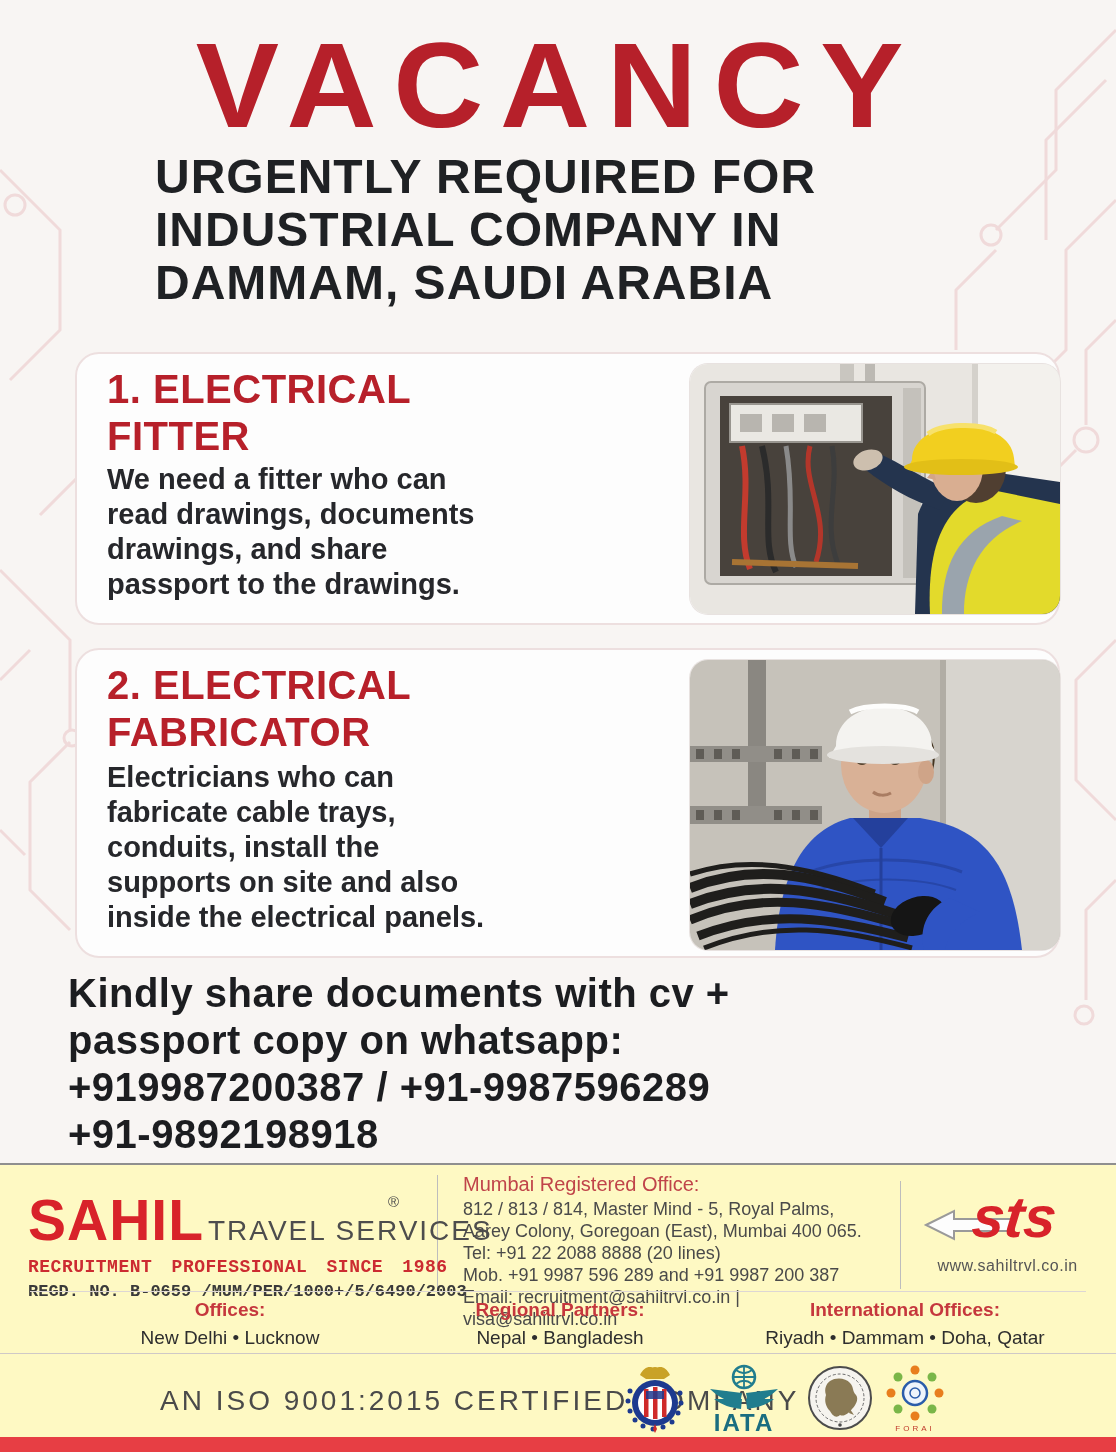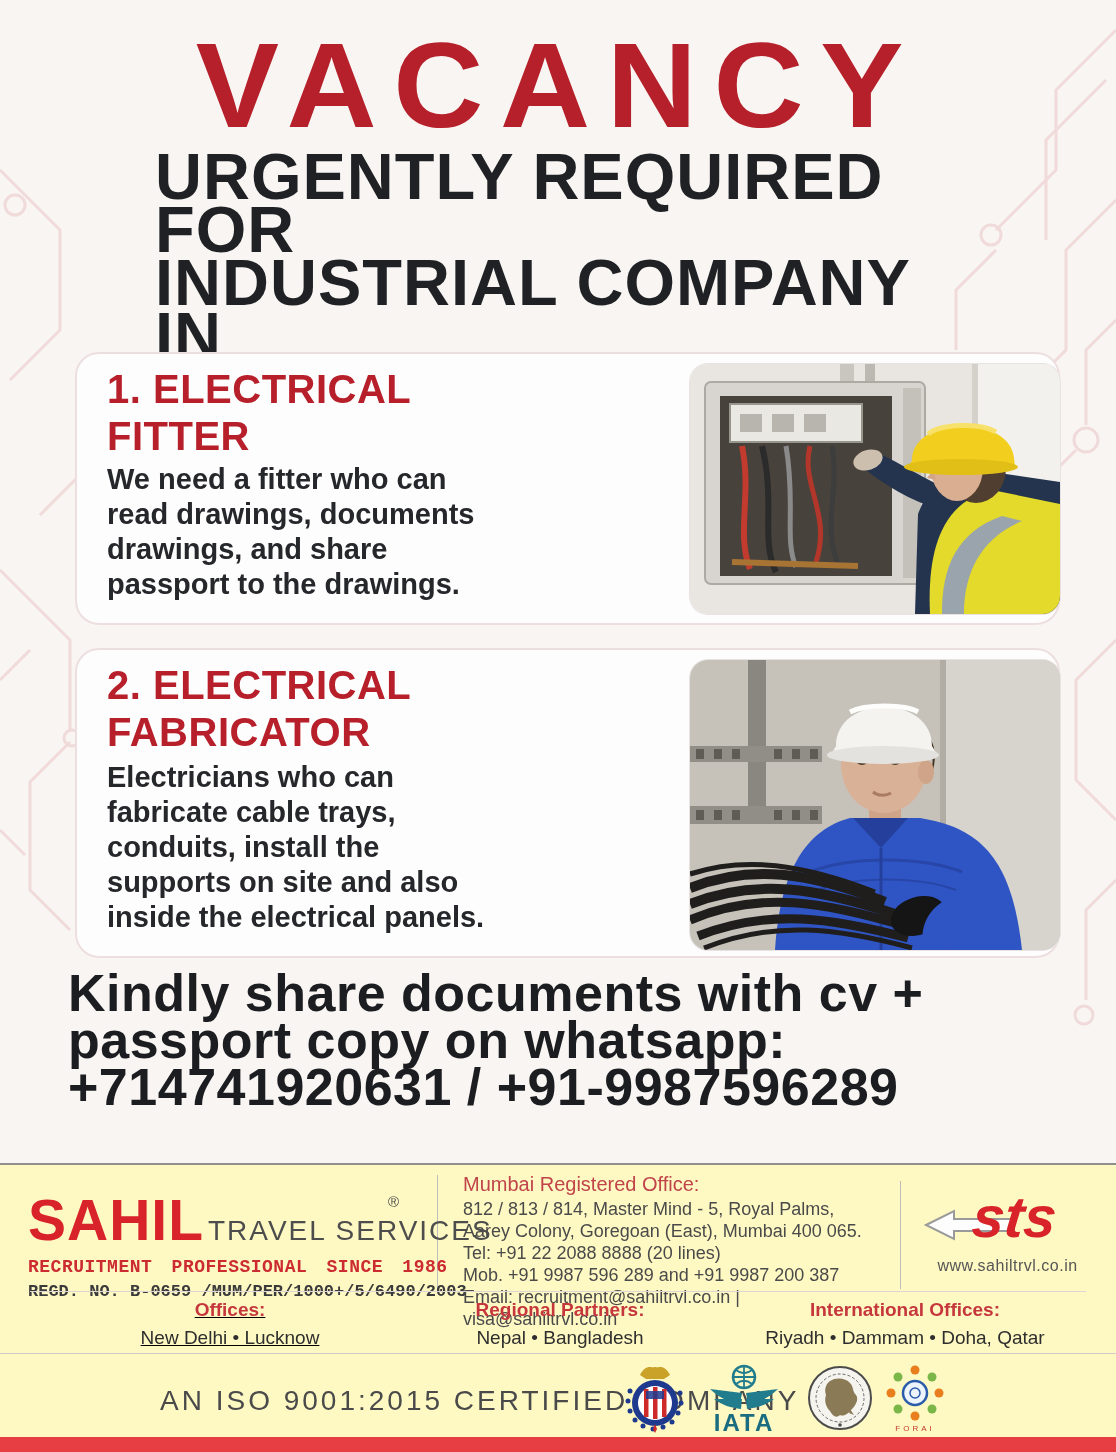--- a/index.html
+++ b/index.html
@@ -12,21 +12,21 @@
   .circuit path,.circuit circle{stroke:#f0dada;fill:none;stroke-width:3;}
 
   
   .vacancy-title{
     position:absolute;top:16px;left:0;width:1116px;text-align:center;
     font-size:120px;font-weight:bold;letter-spacing:16px;color:#b6202a;
     transform:scaleX(1.04);transform-origin:center;white-space:nowrap;
   }
   .subtitle{
     position:absolute;top:150px;left:155px;width:840px;
-    font-size:65px;font-weight:bold;color:#1f2124;line-height:53px;letter-spacing:1px;
+    font-size:48px;font-weight:bold;color:#1f2124;line-height:53px;letter-spacing:1px;
   }
 
   
   .card{
     position:absolute;left:75px;width:985px;background:#fdfdfd;
     border:2px solid #eddfdf;border-radius:24px;box-sizing:border-box;
   }
   #card1{top:352px;height:273px;}
   #card2{top:648px;height:310px;}
   .job-title{
@@ -42,21 +42,21 @@
     position:absolute;top:10px;left:613px;border-radius:18px;overflow:hidden;
     box-shadow:0 0 0 1px #e8e2e0;
   }
   #photo1{width:370px;height:250px;}
   #photo2{width:370px;height:290px;}
   .photo svg{display:block;}
 
   
   .contact{
     position:absolute;top:970px;left:68px;width:1010px;
-    font-size:52px;font-weight:bold;color:#1c1d20;line-height:47px;letter-spacing:0.5px;
+    font-size:40px;font-weight:bold;color:#1c1d20;line-height:47px;letter-spacing:0.5px;
   }
 
   
   .footer{position:absolute;top:1163px;left:0;width:1116px;height:289px;background:#fef9c3;}
   .footer-topline{position:absolute;top:0;left:0;width:1116px;height:2px;background:#8f8f8f;}
   .vdiv{position:absolute;width:1px;background:#bdbdbd;}
   #vdiv1{left:437px;top:12px;height:116px;}
   #vdiv2{left:900px;top:18px;height:108px;}
   .hline-light{position:absolute;left:30px;width:1056px;height:1px;background:#ddd6d4;}
   #hline-mid{top:128px;}
@@ -78,21 +78,21 @@
 
   .office{position:absolute;top:10px;left:463px;width:430px;}
   .office-heading{font-size:20px;color:#c0444a;margin-bottom:2px;}
   .office-line{font-size:18px;color:#4a4a4a;line-height:22px;}
 
   .sts-block{position:absolute;top:22px;left:915px;width:185px;text-align:center;}
   .sts-web{font-size:16px;color:#555;margin-top:2px;letter-spacing:0.5px;}
 
   .locations{position:absolute;top:132px;left:0;width:1116px;height:56px;}
   .loc-col{position:absolute;top:4px;text-align:center;}
-  #loc0{left:80px;width:300px;text-decoration:underline;}
+  #loc0{left:80px;width:300px;}
   #loc1{left:420px;width:280px;}
   #loc2{left:740px;width:330px;}
   .loc-heading{font-size:19px;font-weight:bold;color:#c5373d;}
   .loc-value{font-size:19px;color:#2e2e2e;margin-top:6px;}
 
   .iso-row{position:absolute;top:196px;left:0;width:1116px;height:78px;}
   .iso-text{
     position:absolute;top:26px;left:160px;font-size:28px;color:#4a4a4a;letter-spacing:3px;white-space:nowrap;
   }
   .cert-logo{position:absolute;top:4px;}
@@ -255,21 +255,22 @@
         </g>
         <ellipse cx="228" cy="256" rx="28" ry="19" fill="#151515" transform="rotate(-18 228 256)"></ellipse>
         <path d="M234,290 C228,266 240,246 260,238 L290,252 C268,262 258,276 255,290 Z" fill="#2f54c4"></path>
       </svg>
     </div>
   </div>
 
   <div class="contact">
     <div>Kindly share documents with cv +</div>
     <div>passport copy on whatsapp:</div>
-    <div>+714741920631 / +91-9987596289</div>
+    <div>+919987200387 / +91-9987596289</div>
+    <div>+91-9892198918</div>
   </div>
 
   <div class="footer">
     <div class="footer-topline"></div>
     <div class="vdiv" id="vdiv1"></div>
     <div class="vdiv" id="vdiv2"></div>
 
     <div class="brand">
       <div class="brand-row">
         <span class="brand-name">SAHIL</span><span class="brand-suffix">TRAVEL SERVICES</span>

